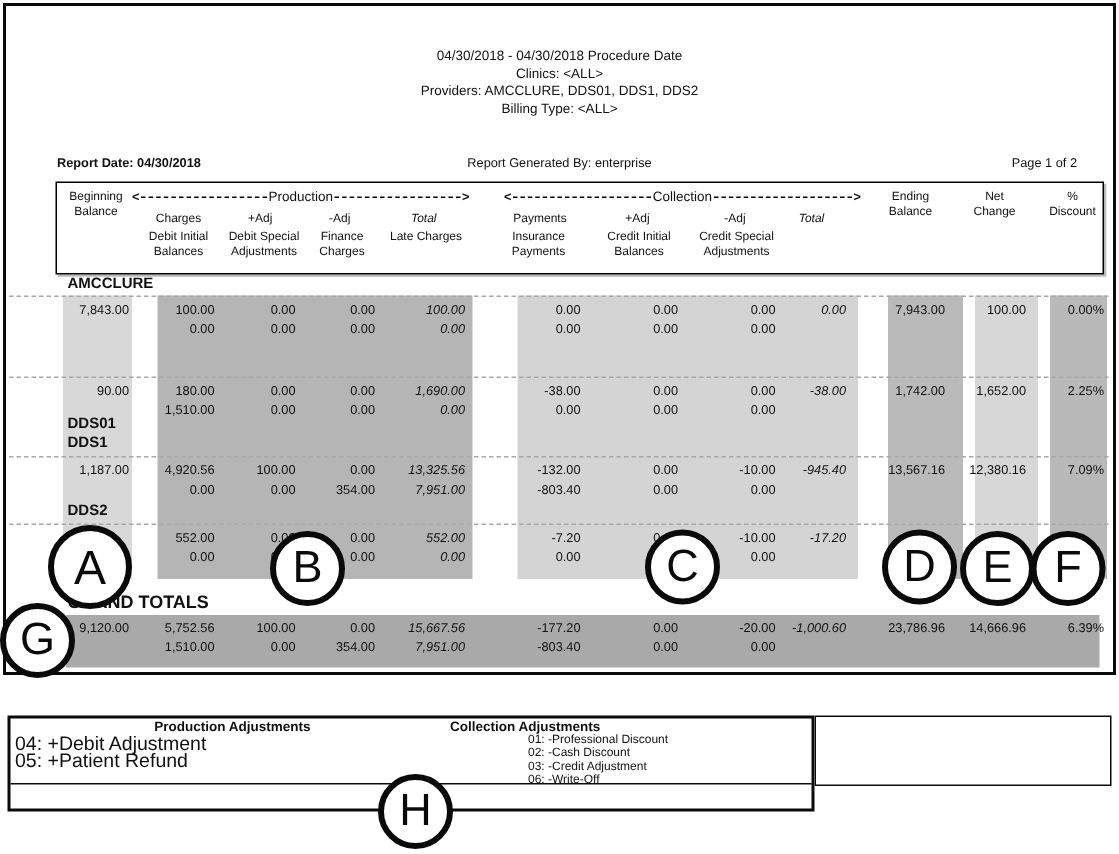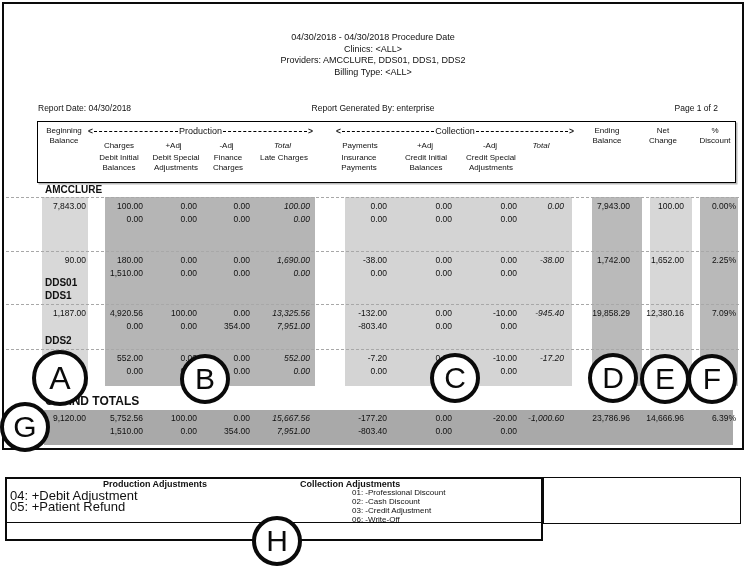--- a/index.html
+++ b/index.html
@@ -45,21 +45,21 @@
 <div class="page">
   <div class="main-frame"></div>
 
   <div class="subtitle">
     <div>04/30/2018 - 04/30/2018 Procedure Date</div>
     <div>Clinics: &lt;ALL&gt;</div>
     <div>Providers: AMCCLURE, DDS01, DDS1, DDS2</div>
     <div>Billing Type: &lt;ALL&gt;</div>
   </div>
 
-  <div class="meta" style="left:38px;">Report Date: 04/30/2018</div>
+  <div class="meta" style="left:38px;font-weight:bold;">Report Date: 04/30/2018</div>
   <div class="meta" style="left:0;width:746px;text-align:center;">Report Generated By: enterprise</div>
   <div class="meta" style="right:28px;">Page 1 of 2</div>
 
   <div class="hdr-box"></div>
 
   <div class="hlbl" style="left:38px;top:126px;width:52px;">
     <span>Beginning</span>
     <span>Balance</span>
   </div>
 
@@ -237,21 +237,21 @@
       <span>0.00</span>
     </div>
   <div class="c c8 num" style="top:307px;">
       <span>-10.00</span>
       <span>0.00</span>
     </div>
   <div class="c c9 num it" style="top:307px;">
       <span>-945.40</span>
     </div>
   <div class="c c10 num" style="top:307px;">
-      <span>19,858.29</span>
+      <span>13,567.16</span>
     </div>
   <div class="c c11 num" style="top:307px;">
       <span>12,380.16</span>
     </div>
   <div class="c c12 num" style="top:307px;">
       <span>7.09%</span>
     </div>
 
   <div class="prov-label" style="top:335px;">DDS2</div>
   <div class="dashline" style="top:349px;"></div>

